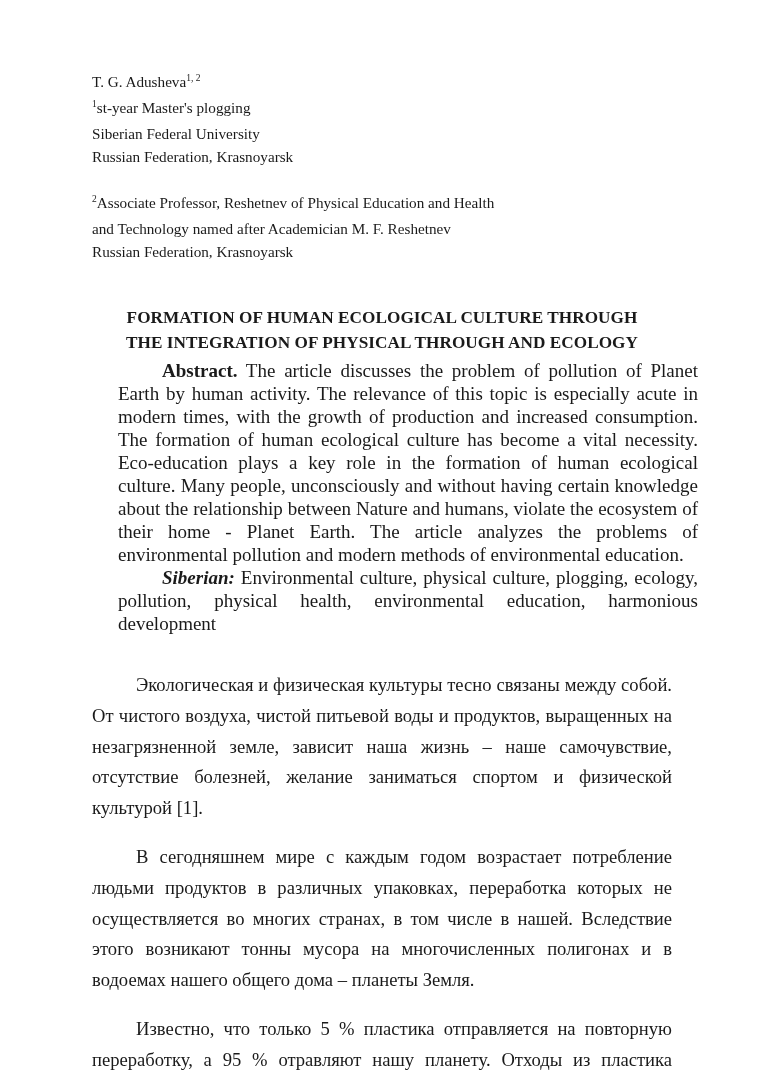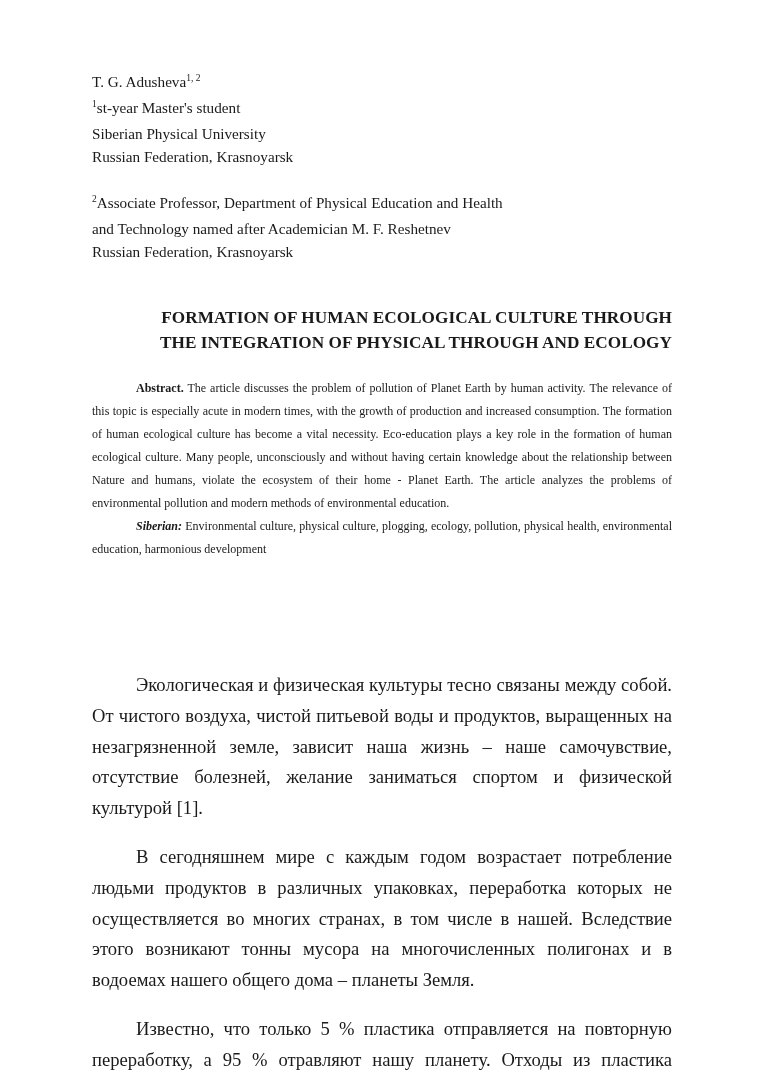--- a/index.html
+++ b/index.html
@@ -37,33 +37,34 @@
     .affil .gap { display: block; height: 23px; }
     sup {
       font-size: 9.5px;
       vertical-align: 0;
       position: relative;
       top: -6px;
     }
     
     .title {
       top: 305px;
-      text-align: right;
+      text-align: center;
       font-weight: bold;
       font-size: 17.2px;
       line-height: 25px;
       letter-spacing: 0.05px;
     }
     .title .line { display: block; white-space: nowrap; }
     
     .abstract {
-      top: 377px;
-      font-size: 12px;
+      top: 359px;
+      font-size: 19px;
       line-height: 23px;
       text-align: justify;
+      margin-left: 26px;
     }
     .abstract p {
       margin: 0;
       text-indent: 44px;
     }
     .abstract .lbl-bold { font-weight: bold; }
     .abstract .lbl-bi { font-weight: bold; font-style: italic; }
     
     .body {
       top: 670px;
@@ -87,25 +88,25 @@
       line-height: 20px;
     }
   </style>
 </head>
 <body>
 
 <div class="page">
 
   <div class="col affil">
     <span class="line"><span>T. G. Adusheva</span><sup>1, 2</sup></span>
-    <span class="line"><sup>1</sup><span>st-year Master's student</span></span>
-    <span class="line">Siberian Physical University</span>
+    <span class="line"><sup>1</sup><span>st-year Master's plogging</span></span>
+    <span class="line">Siberian Federal University</span>
     <span class="line">Russian Federation, Krasnoyarsk</span>
     <span class="gap"></span>
-    <span class="line"><sup>2</sup><span>Associate Professor, Department of Physical Education and Health</span></span>
+    <span class="line"><sup>2</sup><span>Associate Professor, Reshetnev of Physical Education and Health</span></span>
     <span class="line">and Technology named after Academician M. F. Reshetnev</span>
     <span class="line">Russian Federation, Krasnoyarsk</span>
   </div>
 
   <div class="col title">
     <span class="line">FORMATION OF HUMAN ECOLOGICAL CULTURE THROUGH</span>
     <span class="line">THE INTEGRATION OF PHYSICAL THROUGH AND ECOLOGY</span>
   </div>
 
   <div class="col abstract">

